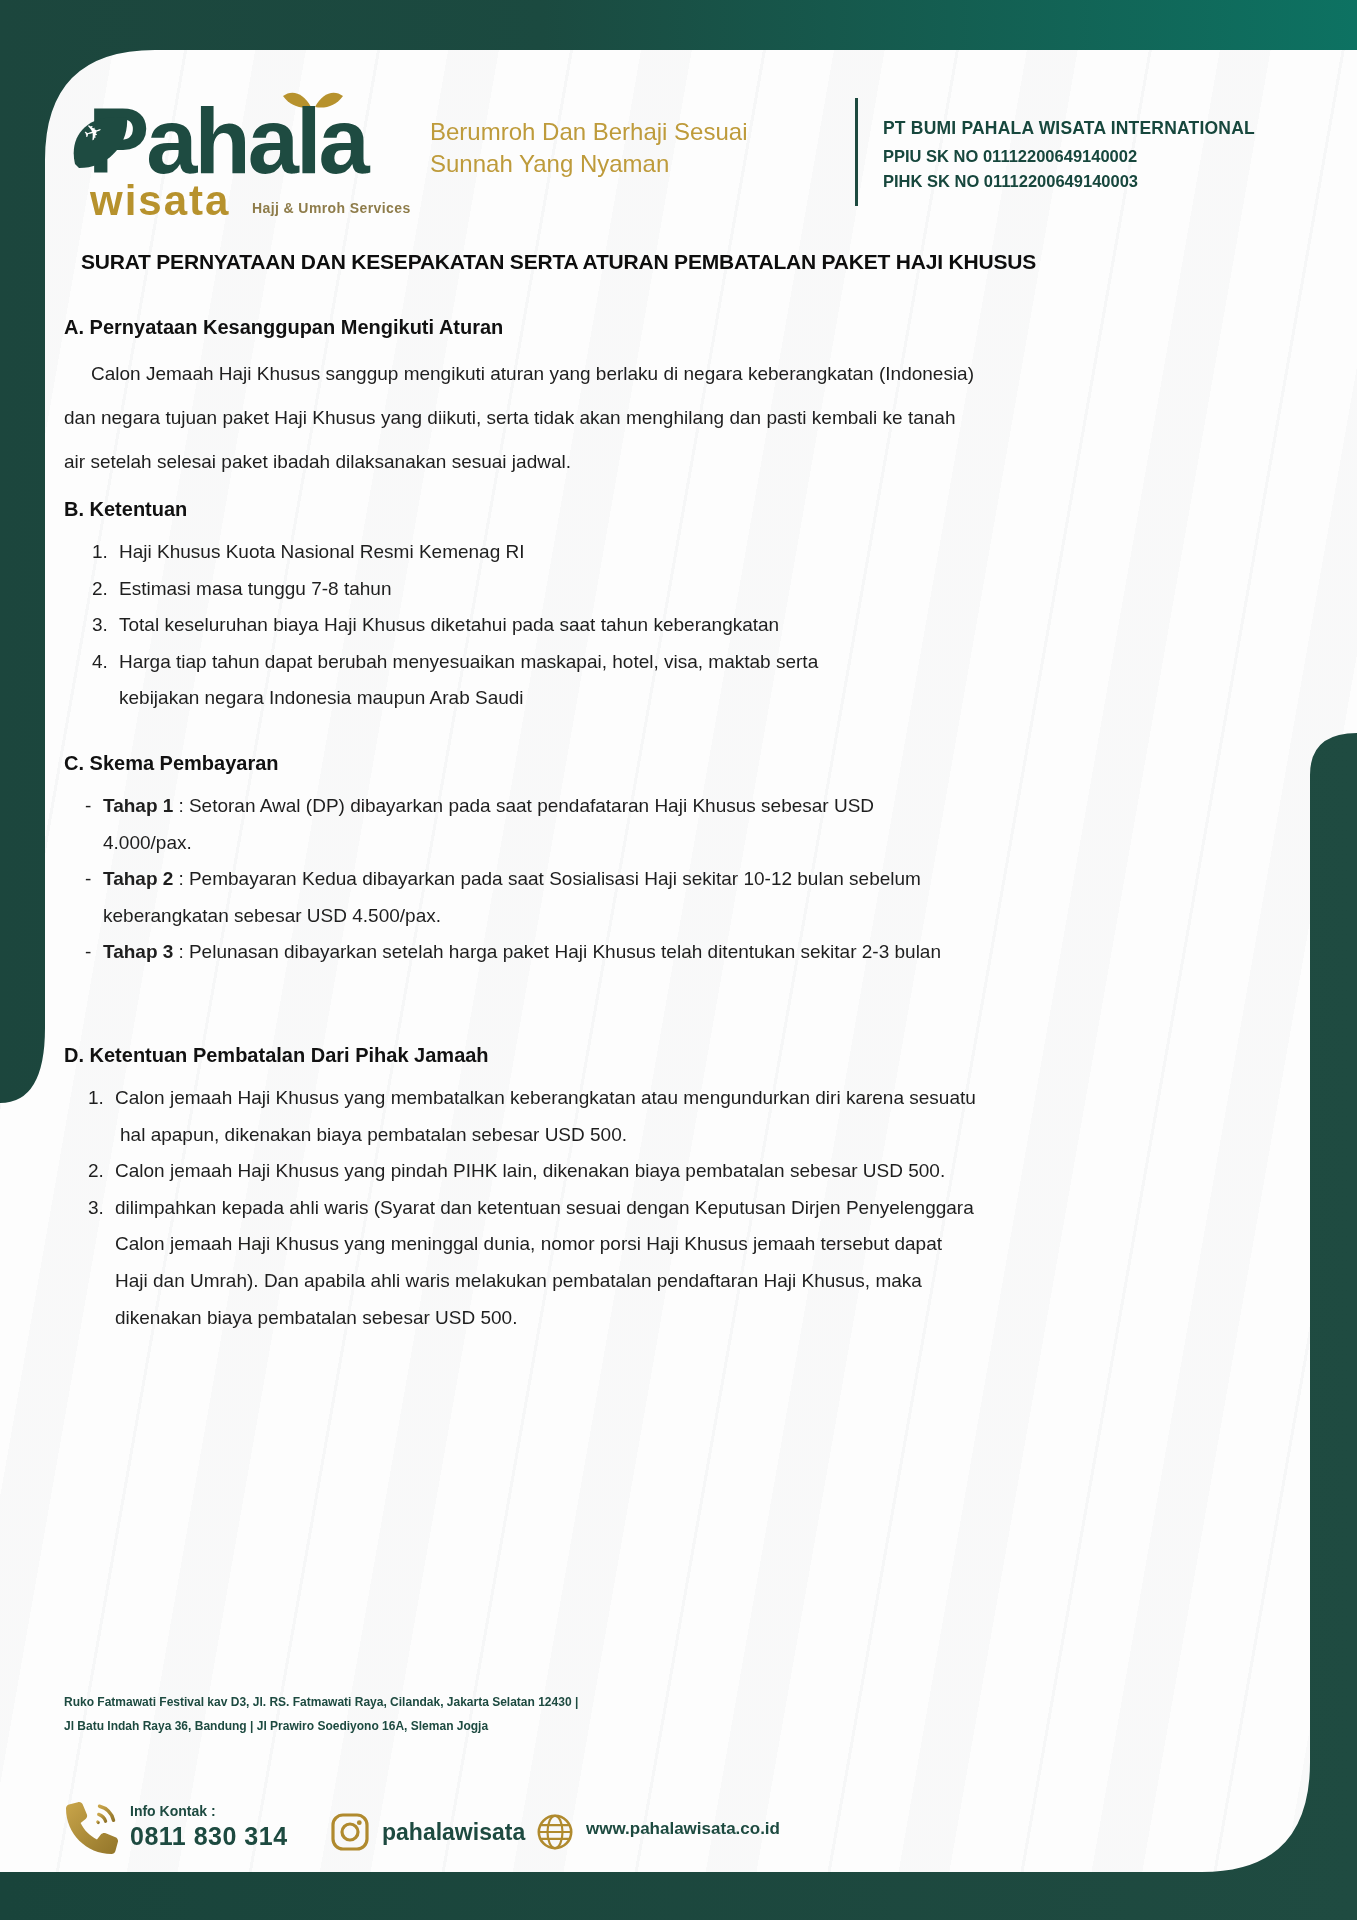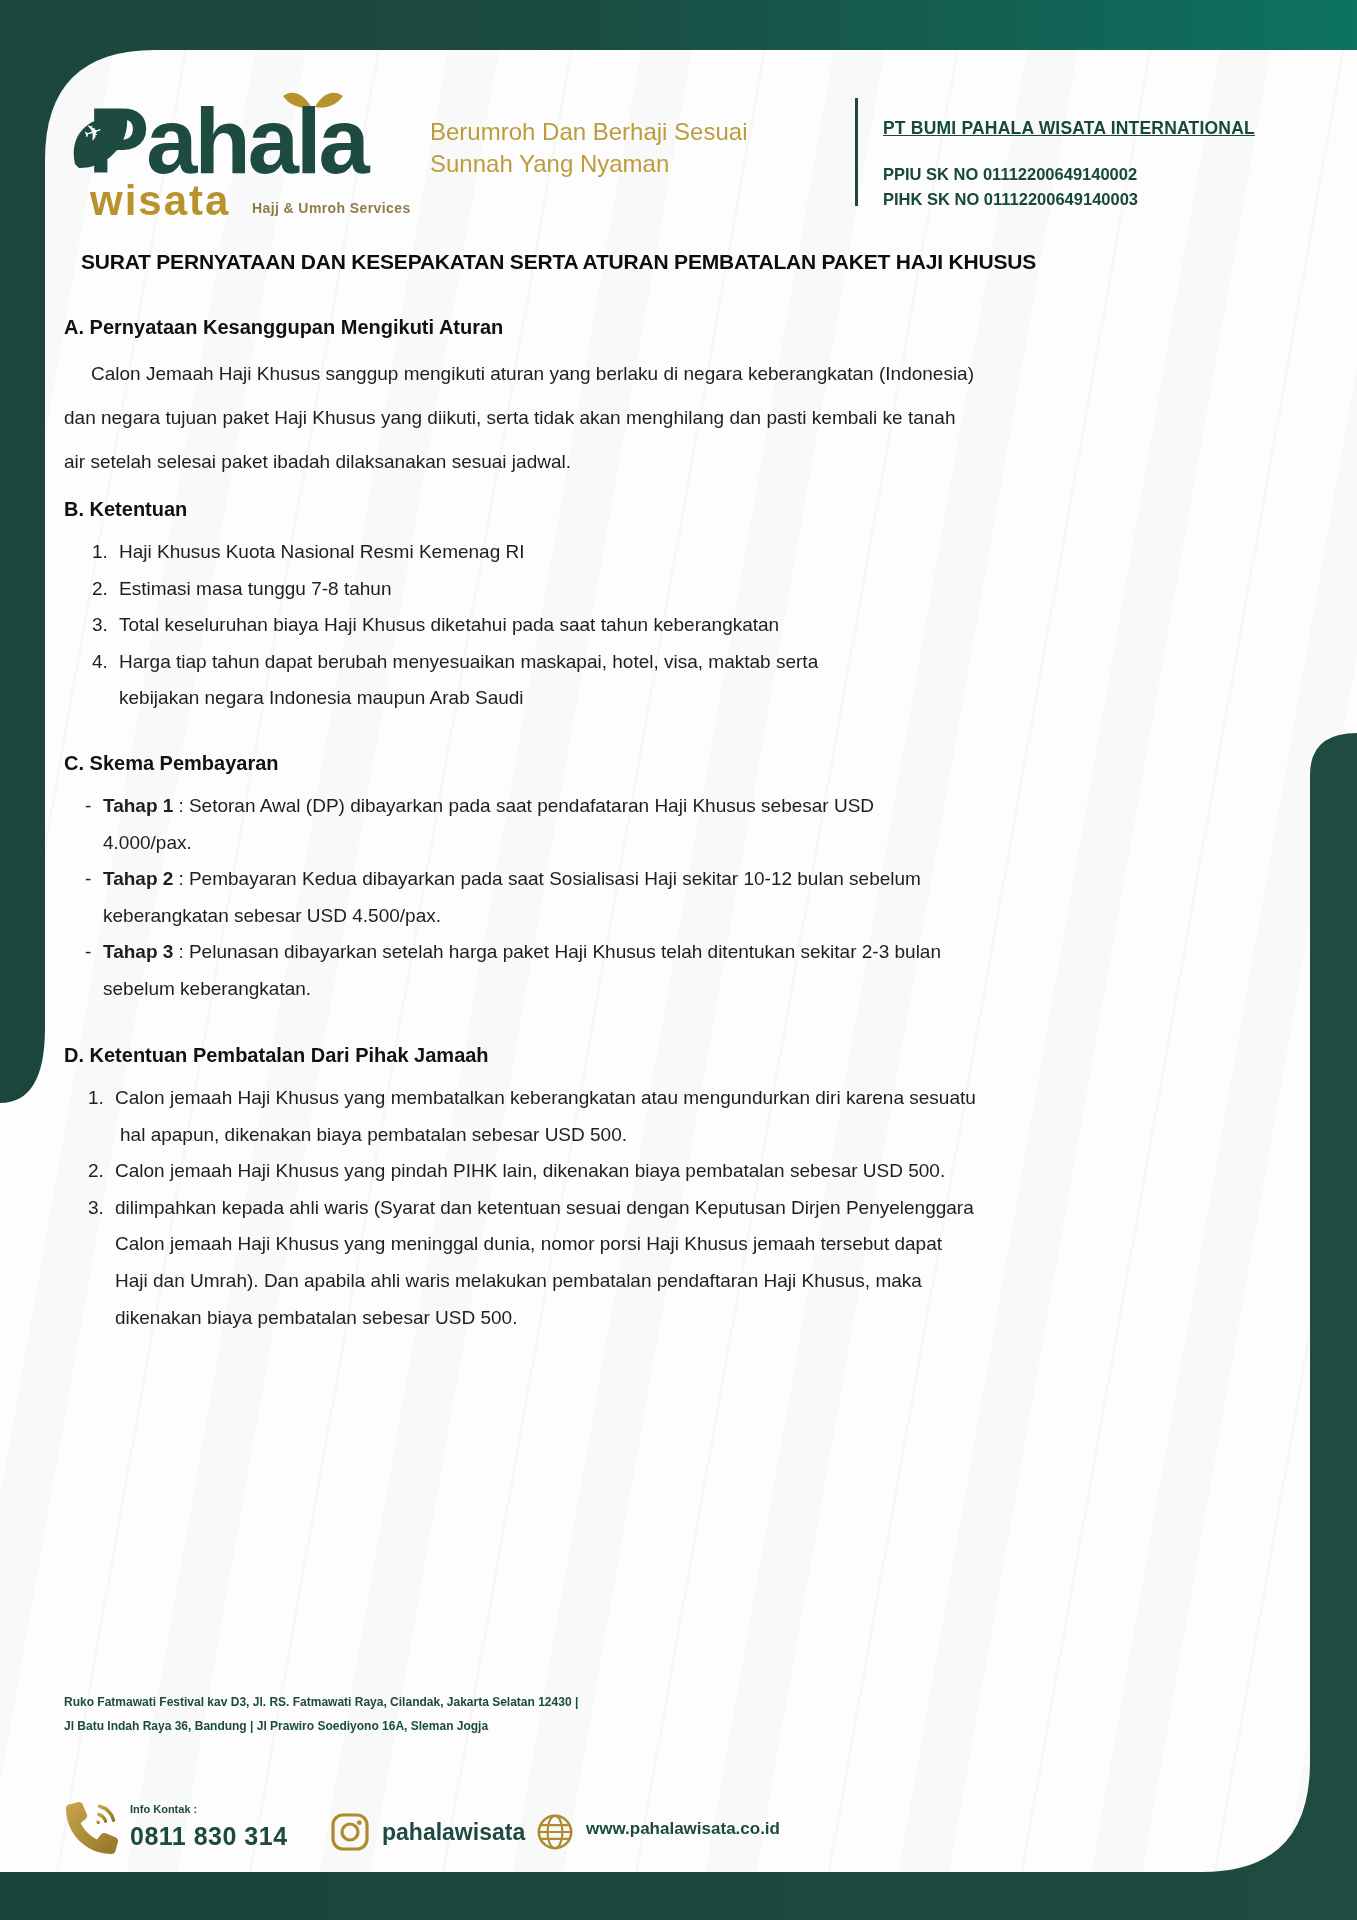--- a/index.html
+++ b/index.html
@@ -37,21 +37,21 @@
   .logo-services{
     position:absolute;left:182px;top:112px;font-size:14px;letter-spacing:0.4px;
     color:#8e7c4a;font-weight:bold;white-space:nowrap;
   }
   .slogan{
     position:absolute;left:430px;top:116px;z-index:2;
     font-size:24px;font-weight:normal;line-height:32px;color:#BE9B3B;white-space:nowrap;
   }
   .hdr-divider{position:absolute;left:855px;top:98px;width:3px;height:108px;background:#1D4A40;z-index:2;}
   .company{position:absolute;left:883px;top:118px;z-index:2;color:#17473D;white-space:nowrap;}
-  .company .c-name{font-size:17.5px;font-weight:bold;letter-spacing:0.2px;margin-bottom:23px;text-decoration:underline;}
+  .company .c-name{font-size:17.5px;font-weight:bold;letter-spacing:0.2px;margin-bottom:5px;}
   .company .c-line{font-size:16.5px;font-weight:bold;line-height:25px;}
 
   
   .content{position:absolute;left:64px;top:0;width:972px;z-index:2;font-size:19px;}
   .doc-title{
     position:absolute;left:0;top:250px;width:100%;text-align:right;
     font-size:21px;font-weight:bold;color:#0e0e0e;letter-spacing:-0.2px;white-space:nowrap;
   }
   .sec-h{position:absolute;left:0;font-size:20px;font-weight:bold;color:#111;white-space:nowrap;text-align:center;}
   .h-a{top:316px}.h-b{top:498px}.h-c{top:752px}.h-d{top:1044px}
@@ -69,21 +69,21 @@
   .c-item .dash{position:absolute;left:0;top:0;line-height:36.6px;}
   .c-item b{margin-right:5px;}
 
   
   .addr{
     position:absolute;left:64px;top:1690px;z-index:2;
     font-size:12px;font-weight:bold;color:#1D4A40;line-height:24px;white-space:nowrap;
   }
   .contact{position:absolute;left:0;top:1796px;width:1357px;height:70px;z-index:2;color:#1D4A40;}
   .phone-icon{position:absolute;left:66px;top:6px;width:52px;height:52px;}
-  .contact-label{position:absolute;left:130px;top:7px;font-size:11px;font-weight:bold;}
+  .contact-label{position:absolute;left:130px;top:7px;font-size:14px;font-weight:bold;}
   .contact-phone{position:absolute;left:130px;top:26px;font-size:25px;font-weight:bold;letter-spacing:0.5px;}
   .ig-icon{position:absolute;left:330px;top:16px;width:40px;height:40px;}
   .ig-text{position:absolute;left:382px;top:23px;font-size:23px;font-weight:bold;}
   .globe-icon{position:absolute;left:536px;top:17px;width:38px;height:38px;}
   .web-text{position:absolute;left:586px;top:23px;font-size:17px;font-weight:bold;}
 </style>
 </head>
 <body>
 
 <div class="page">
@@ -155,21 +155,20 @@
         <div class="ln">4.000/pax.</div>
       </li>
       <li class="c-item">
         <span class="dash">-</span>
         <div class="ln"><b>Tahap 2</b><span>: Pembayaran Kedua dibayarkan pada saat Sosialisasi Haji sekitar 10-12 bulan sebelum</span></div>
         <div class="ln">keberangkatan sebesar USD 4.500/pax.</div>
       </li>
       <li class="c-item">
         <span class="dash">-</span>
         <div class="ln"><b>Tahap 3</b><span>: Pelunasan dibayarkan setelah harga paket Haji Khusus telah ditentukan sekitar 2-3 bulan</span></div>
-        <div class="ln">sebelum keberangkatan.</div>
       </li>
     </ul>
 
     <div class="sec-h h-d">D. Ketentuan Pembatalan Dari Pihak Jamaah</div>
     <ul class="list d-list">
       <li class="n-item">
         <span class="num">1.</span>
         <div class="ln">Calon jemaah Haji Khusus yang membatalkan keberangkatan atau mengundurkan diri karena sesuatu</div>
         <div class="ln indent" style="padding-left:5px">hal apapun, dikenakan biaya pembatalan sebesar USD 500.</div>
       </li>

